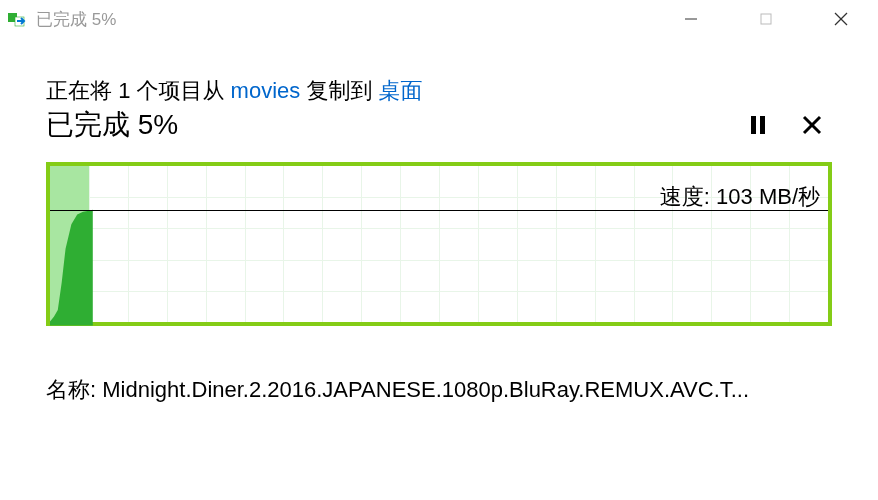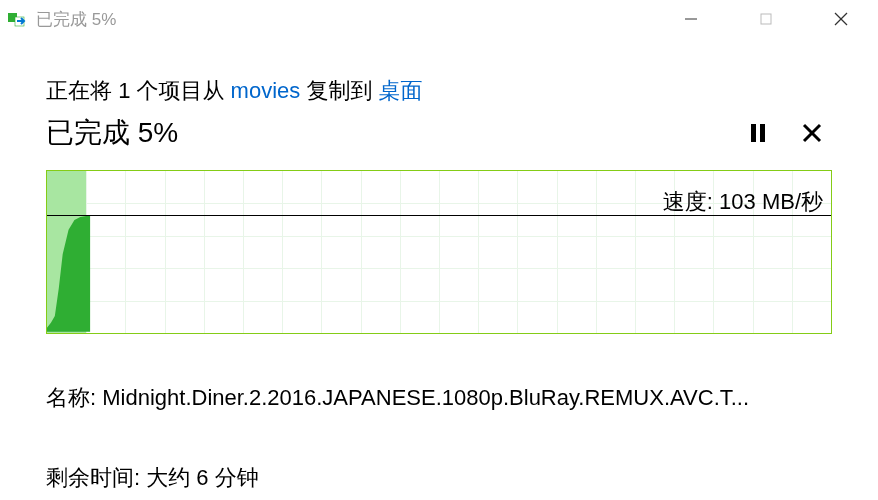--- a/index.html
+++ b/index.html
@@ -47,21 +47,20 @@
     }
     .win-btn.disabled {
       color: #bbbbbb;
     }
     .content {
       padding: 38px 46px 0 46px;
     }
     .copy-line {
       font-size: 22px;
       color: #000000;
-      margin-bottom: 8px;
     }
     .copy-line .link {
       color: #0066cc;
     }
     .status-row {
       display: flex;
       align-items: center;
       justify-content: space-between;
       margin-bottom: 18px;
     }
@@ -78,21 +77,21 @@
     }
     .action-btn {
       width: 24px;
       height: 24px;
       display: flex;
       align-items: center;
       justify-content: center;
       cursor: pointer;
     }
     .chart-container {
-      border: 1px solid #84cc16;
+      border: 4px solid #84cc16;
       height: 164px;
       position: relative;
       background: #ffffff;
     }
     .mid-line {
       position: absolute;
       left: 0;
       right: 0;
       top: 44px;
       height: 1px;
@@ -241,17 +240,14 @@
     <div class="mid-line"></div>
     <div class="speed-label">
       <span>速度: </span><span>103 MB/秒</span>
     </div>
   </div>
 
   <div class="details">
     <div class="row">
       <span>名称: </span><span>Midnight.Diner.2.2016.JAPANESE.1080p.BluRay.REMUX.AVC.T...</span>
     </div>
-    <div class="row">
-      <span>剩余时间: </span><span>大约 6 分钟</span>
-    </div>
   </div>
 </div>
 
 </body></html>

